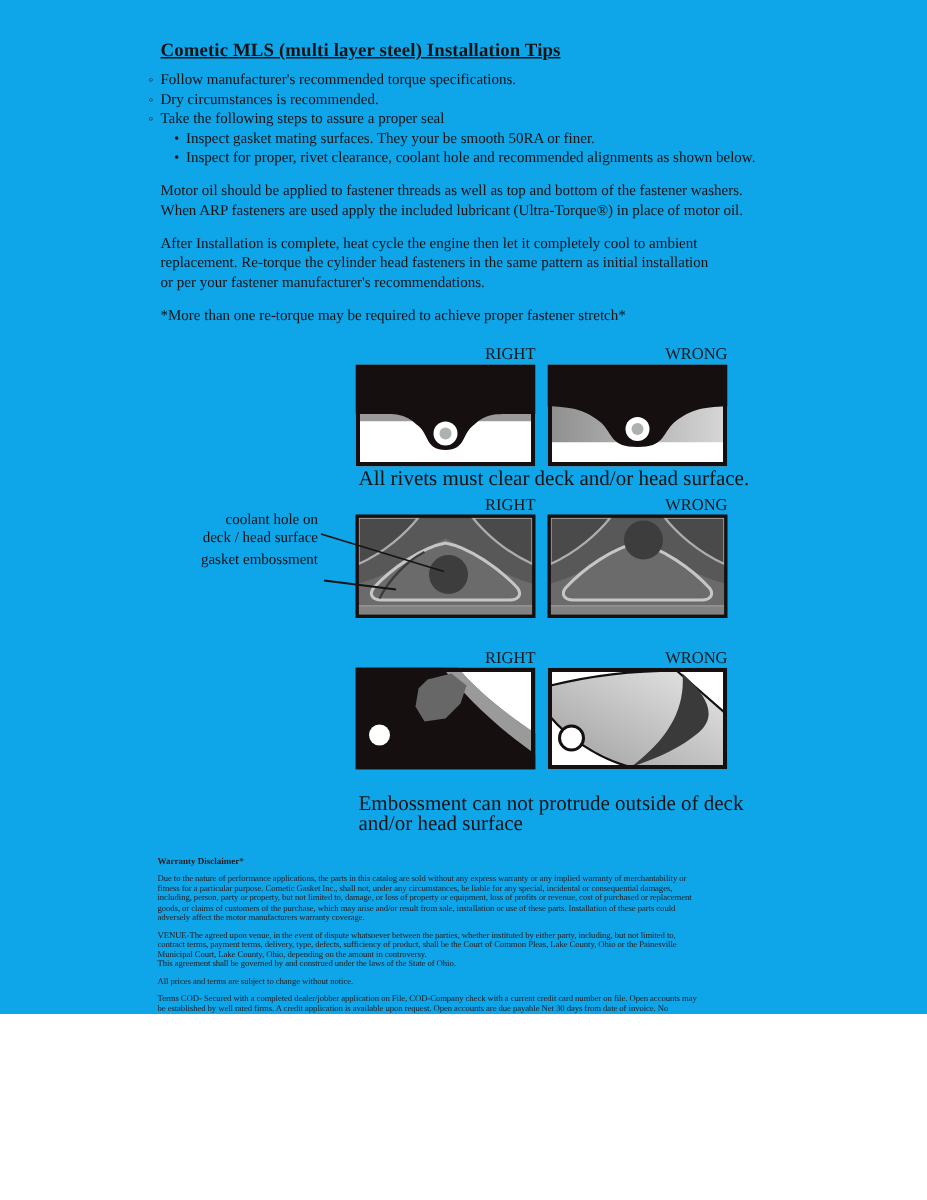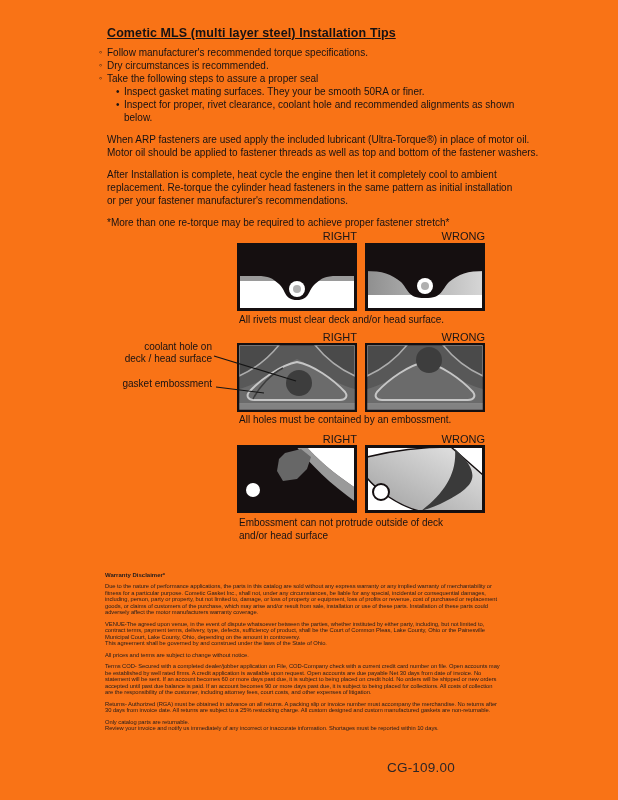--- a/index.html
+++ b/index.html
@@ -1,18 +1,18 @@
 <!DOCTYPE html>
 <html><head>
 <meta charset="utf-8">
 <style>
   html,body { margin:0; padding:0; background:#ffffff; }
   .page {
-    position:relative; width:618px; height:800px; background:#f97316;
-    font-family:Liberation Sans, sans-serif; color:#171213; overflow:hidden;
+    position:relative; width:618px; height:676px; background:#0ea5e9;
+    font-family:Liberation Serif, serif; color:#171213; overflow:hidden;
   }
   
   .topblock { position:absolute; left:99px; top:26px; width:416px; }
   .doc-title {
     margin:0 0 6px 8px; font-size:12.5px; font-weight:bold;
     text-decoration:underline; letter-spacing:.1px;
   }
   .bullet-row { display:flex; font-size:10px; line-height:13px; }
   .bullet-row.sub { margin-left:17px; }
   .bullet-glyph { width:8px; flex:0 0 8px; font-size:9px; }
@@ -20,21 +20,21 @@
   .section-heading { margin:15px 0 0 8px; font-size:11px; font-weight:bold; }
   .para { margin:9px 0 0 8px; font-size:10px; line-height:13px; }
   .para div { white-space:nowrap; }
   
   .diagrams { position:absolute; left:0; top:229px; width:618px; height:320px; }
   .dg-label {
     position:absolute; width:120px; text-align:right;
     font-size:11px; line-height:14px; color:#1a1516;
   }
   .dg-box { position:absolute; width:120px; height:68px; display:block; }
-  .dg-caption { position:absolute; left:239px; font-size:10px; line-height:12.5px; }
+  .dg-caption { position:absolute; left:239px; font-size:14px; line-height:12.5px; }
   .annot {
     position:absolute; text-align:right; font-size:10px; line-height:12px; color:#171213;
   }
   .annot-lines { position:absolute; left:0; top:0; pointer-events:none; }
   
   .disclaimer { position:absolute; left:105px; top:572px; width:414px; color:#221c1d; }
   .disclaimer .head { font-size:6px; font-weight:bold; margin:0 0 5px 0; }
   .dpara { margin:0 0 5px 0; }
   .dpara div { font-size:5.8px; line-height:6.5px; white-space:nowrap; letter-spacing:-0.05px; }
   
@@ -67,22 +67,22 @@
       <span class="bullet-glyph solid">•</span>
       <span>Inspect gasket mating surfaces.  They your be smooth 50RA or finer.</span>
     </div>
     <div class="bullet-row sub">
       <span class="bullet-glyph solid">•</span>
       <span>Inspect for proper, rivet clearance, coolant hole and recommended alignments as shown below.</span>
     </div>
 
 
     <div class="para">
+      <div>Motor oil should be applied to fastener threads as well as top and bottom of the fastener washers.</div>
       <div>When ARP fasteners are used apply the included lubricant (Ultra-Torque®) in place of motor oil.</div>
-      <div>Motor oil should be applied to fastener threads as well as top and bottom of the fastener washers.</div>
     </div>
     <div class="para">
       <div>After Installation is complete, heat cycle the engine then let it completely cool to ambient</div>
       <div>replacement. Re-torque the cylinder head fasteners in the same pattern as initial installation</div>
       <div>or per your fastener manufacturer's recommendations.</div>
     </div>
     <div class="para">
       <div>*More than one re-torque may be required to achieve proper fastener stretch*</div>
     </div>
   </div>
@@ -145,28 +145,27 @@
       <path d="M118,2 H78 C86,12 100,25 118,33 Z" fill="#4a4a4a" stroke="#adadad" stroke-width="1.5"></path>
       <path d="M17,57 C11,57 9,53 12,49 C24,36 44,22 60,19 C76,22 96,36 108,49 C111,53 109,57 103,57 Z" fill="none" stroke="#c6c6c6" stroke-width="2"></path>
       <circle cx="64" cy="17" r="13" fill="#3d3d3d"></circle>
       <rect x="1" y="1" width="118" height="67" fill="none" stroke="#150f10" stroke-width="2.5"></rect>
     </svg>
 
     <div class="annot" style="left:98px; top:112px; width:114px;">
       <div>coolant hole on</div>
       <div>deck / head surface</div>
     </div>
-    <div class="annot" style="left:88px; top:149px; width:124px;text-align:right;">gasket embossment</div>
+    <div class="annot" style="left:88px; top:139px; width:124px;text-align:right;">gasket embossment</div>
 
     <svg class="annot-lines" width="618" height="320">
       <line x1="214" y1="127" x2="296" y2="152" stroke="#151515" stroke-width="1.2"></line>
       <line x1="216" y1="158" x2="264" y2="164" stroke="#151515" stroke-width="1.2"></line>
     </svg>
 
-    <div class="dg-caption" style="top:185px;">All holes must be contained by an embossment.</div>
 
     <div class="dg-label" style="left:237px; top:203px;">RIGHT</div>
     <div class="dg-label" style="left:365px; top:203px;">WRONG</div>
 
     <svg class="dg-box" style="left:237px; top:216px;" viewBox="0 0 120 68">
       <rect x="0" y="0" width="120" height="68" fill="#150f10"></rect>
       <path d="M58,0 C74,20 92,38 120,58 L120,44 C96,28 80,14 68,0 Z" fill="#9a9a9a"></path>
       <path d="M68,0 C80,14 96,28 120,44 L120,0 Z" fill="#ffffff"></path>
       <polygon points="48,8 64,4 74,12 70,24 60,34 46,36 40,26 42,14" fill="#676767"></polygon>
       <circle cx="16" cy="45" r="7" fill="#ffffff"></circle>
@@ -180,21 +179,21 @@
             <stop offset="1" stop-color="#9f9f9f"></stop>
         </linearGradient>
       </defs>
       <rect x="0" y="0" width="120" height="68" fill="#ffffff"></rect>
       <path d="M2,12 C34,4 62,2 86,2 L118,30 V66 H54 C32,60 12,45 2,33 Z" fill="url(#gradDeck3)" stroke="#150f10" stroke-width="1.5"></path>
       <path d="M90,4 C110,22 112,34 100,44 C88,54 70,62 56,66 C80,48 92,28 90,4 Z" fill="#3a3a3a"></path>
       <circle cx="16" cy="47" r="8" fill="#ffffff" stroke="#150f10" stroke-width="2"></circle>
       <rect x="1.5" y="1.5" width="117" height="65" fill="none" stroke="#150f10" stroke-width="3"></rect>
     </svg>
 
-    <div class="dg-caption" style="top:288px;">
+    <div class="dg-caption" style="top:302px;">
       <div>Embossment can not protrude outside of deck</div>
       <div>and/or head surface</div>
     </div>
   </div>
 
   <div class="disclaimer">
     <div class="head">Warranty Disclaimer*</div>
 
     <div class="dpara">
       <div>Due to the nature of performance applications, the parts in this catalog are sold without any express warranty or any implied warranty of merchantability or</div>

